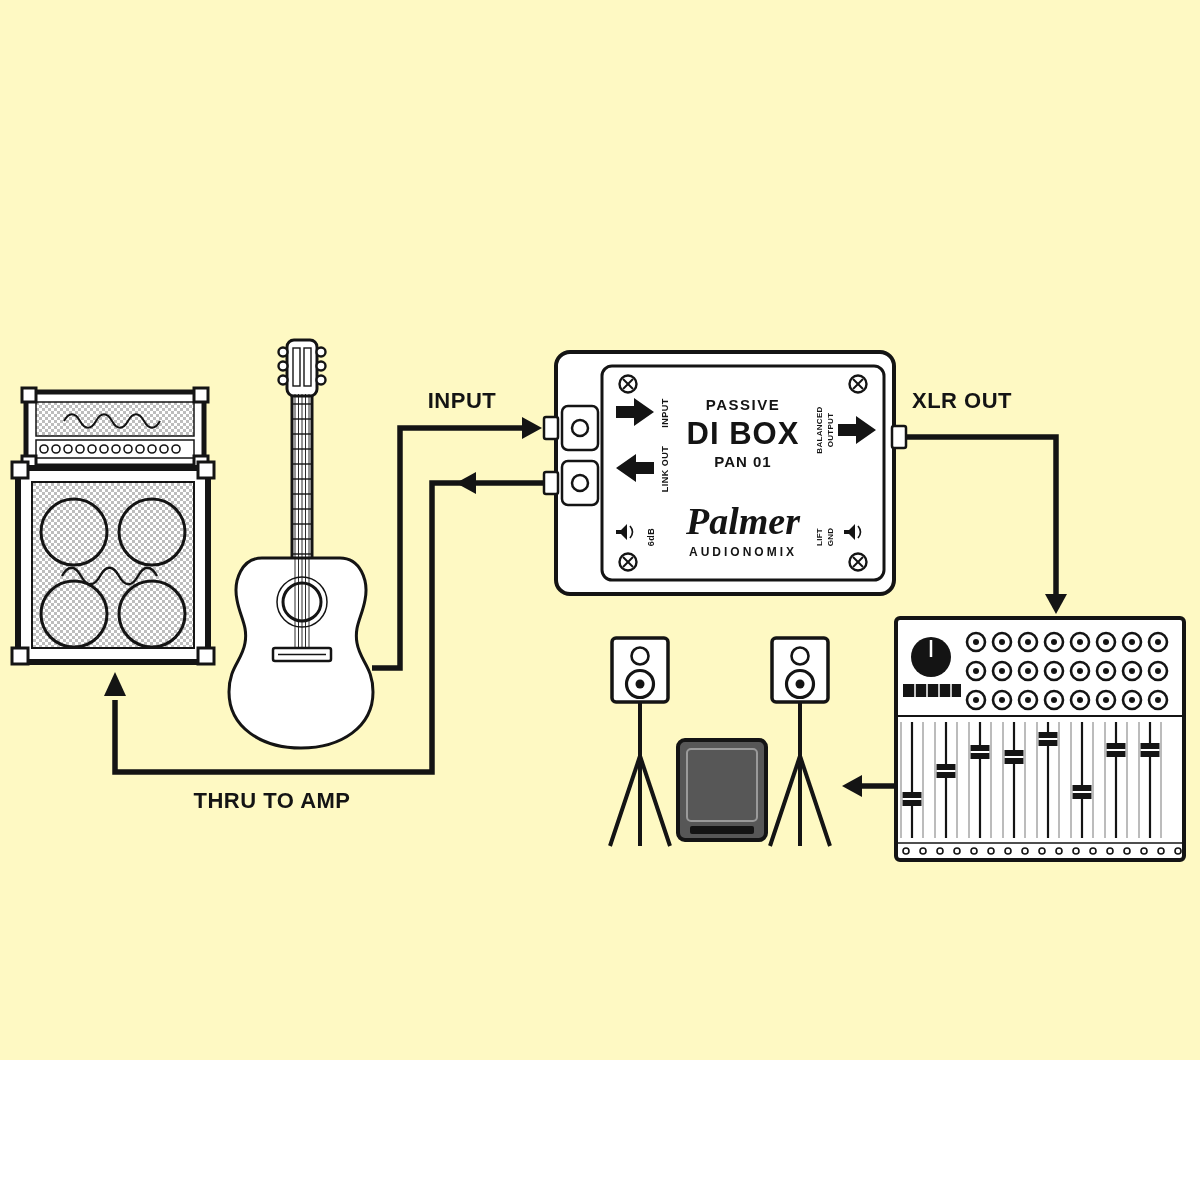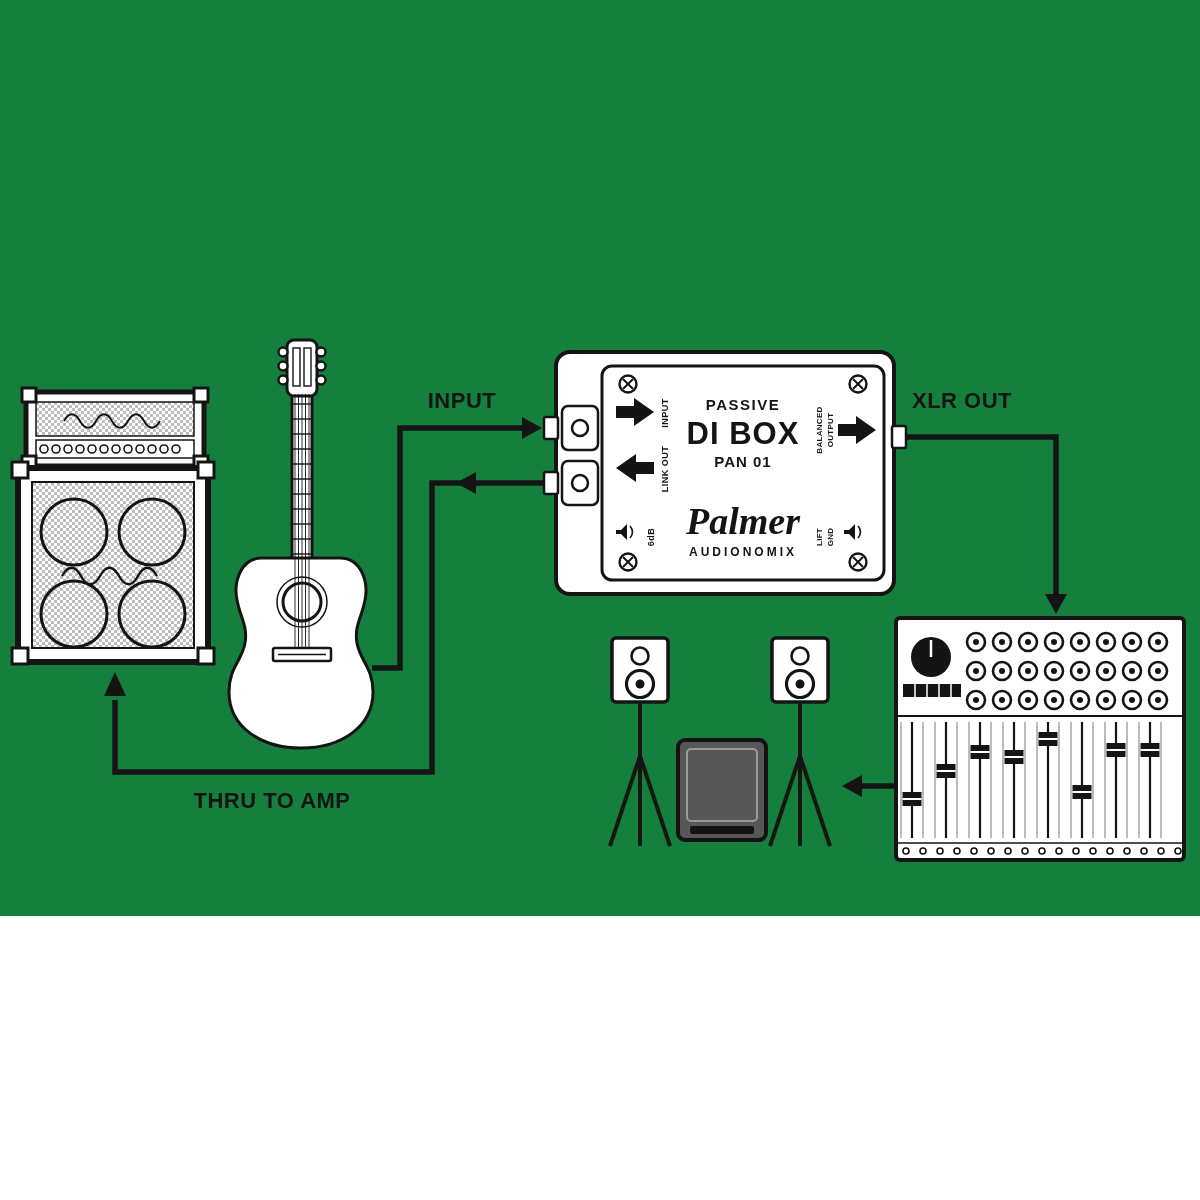--- a/index.html
+++ b/index.html
@@ -1,16 +1,16 @@
 <!DOCTYPE html>
 <html><head>
 <meta charset="utf-8">
 <style>
   html,body{margin:0;padding:0;background:#fff;}
-  .stage{position:relative;width:1200px;height:916px;background:#15803d;overflow:hidden;
+  .stage{position:relative;width:1200px;height:1060px;background:#fef9c3;overflow:hidden;
          font-family:"Liberation Sans",sans-serif;}
   svg{display:block;}
   .t-lbl      {font:700 22px "Liberation Sans",sans-serif; fill:#141414; letter-spacing:.5px;}
   .t-passive  {font:700 15px "Liberation Sans",sans-serif; fill:#141414; letter-spacing:1.5px;}
   .t-title    {font:800 31px "Liberation Sans",sans-serif; fill:#141414; letter-spacing:1px;}
   .t-model    {font:700 15px "Liberation Sans",sans-serif; fill:#141414; letter-spacing:1px;}
   .t-brand    {font:italic 700 38px "Liberation Serif",serif; fill:#141414;}
   .t-brandsub {font:700 12px "Liberation Sans",sans-serif; fill:#141414; letter-spacing:3px;}
   .t-port     {font:700 9px  "Liberation Sans",sans-serif; fill:#141414; letter-spacing:.5px;}
   .t-port-sm  {font:700 8px  "Liberation Sans",sans-serif; fill:#141414; letter-spacing:.3px;}

